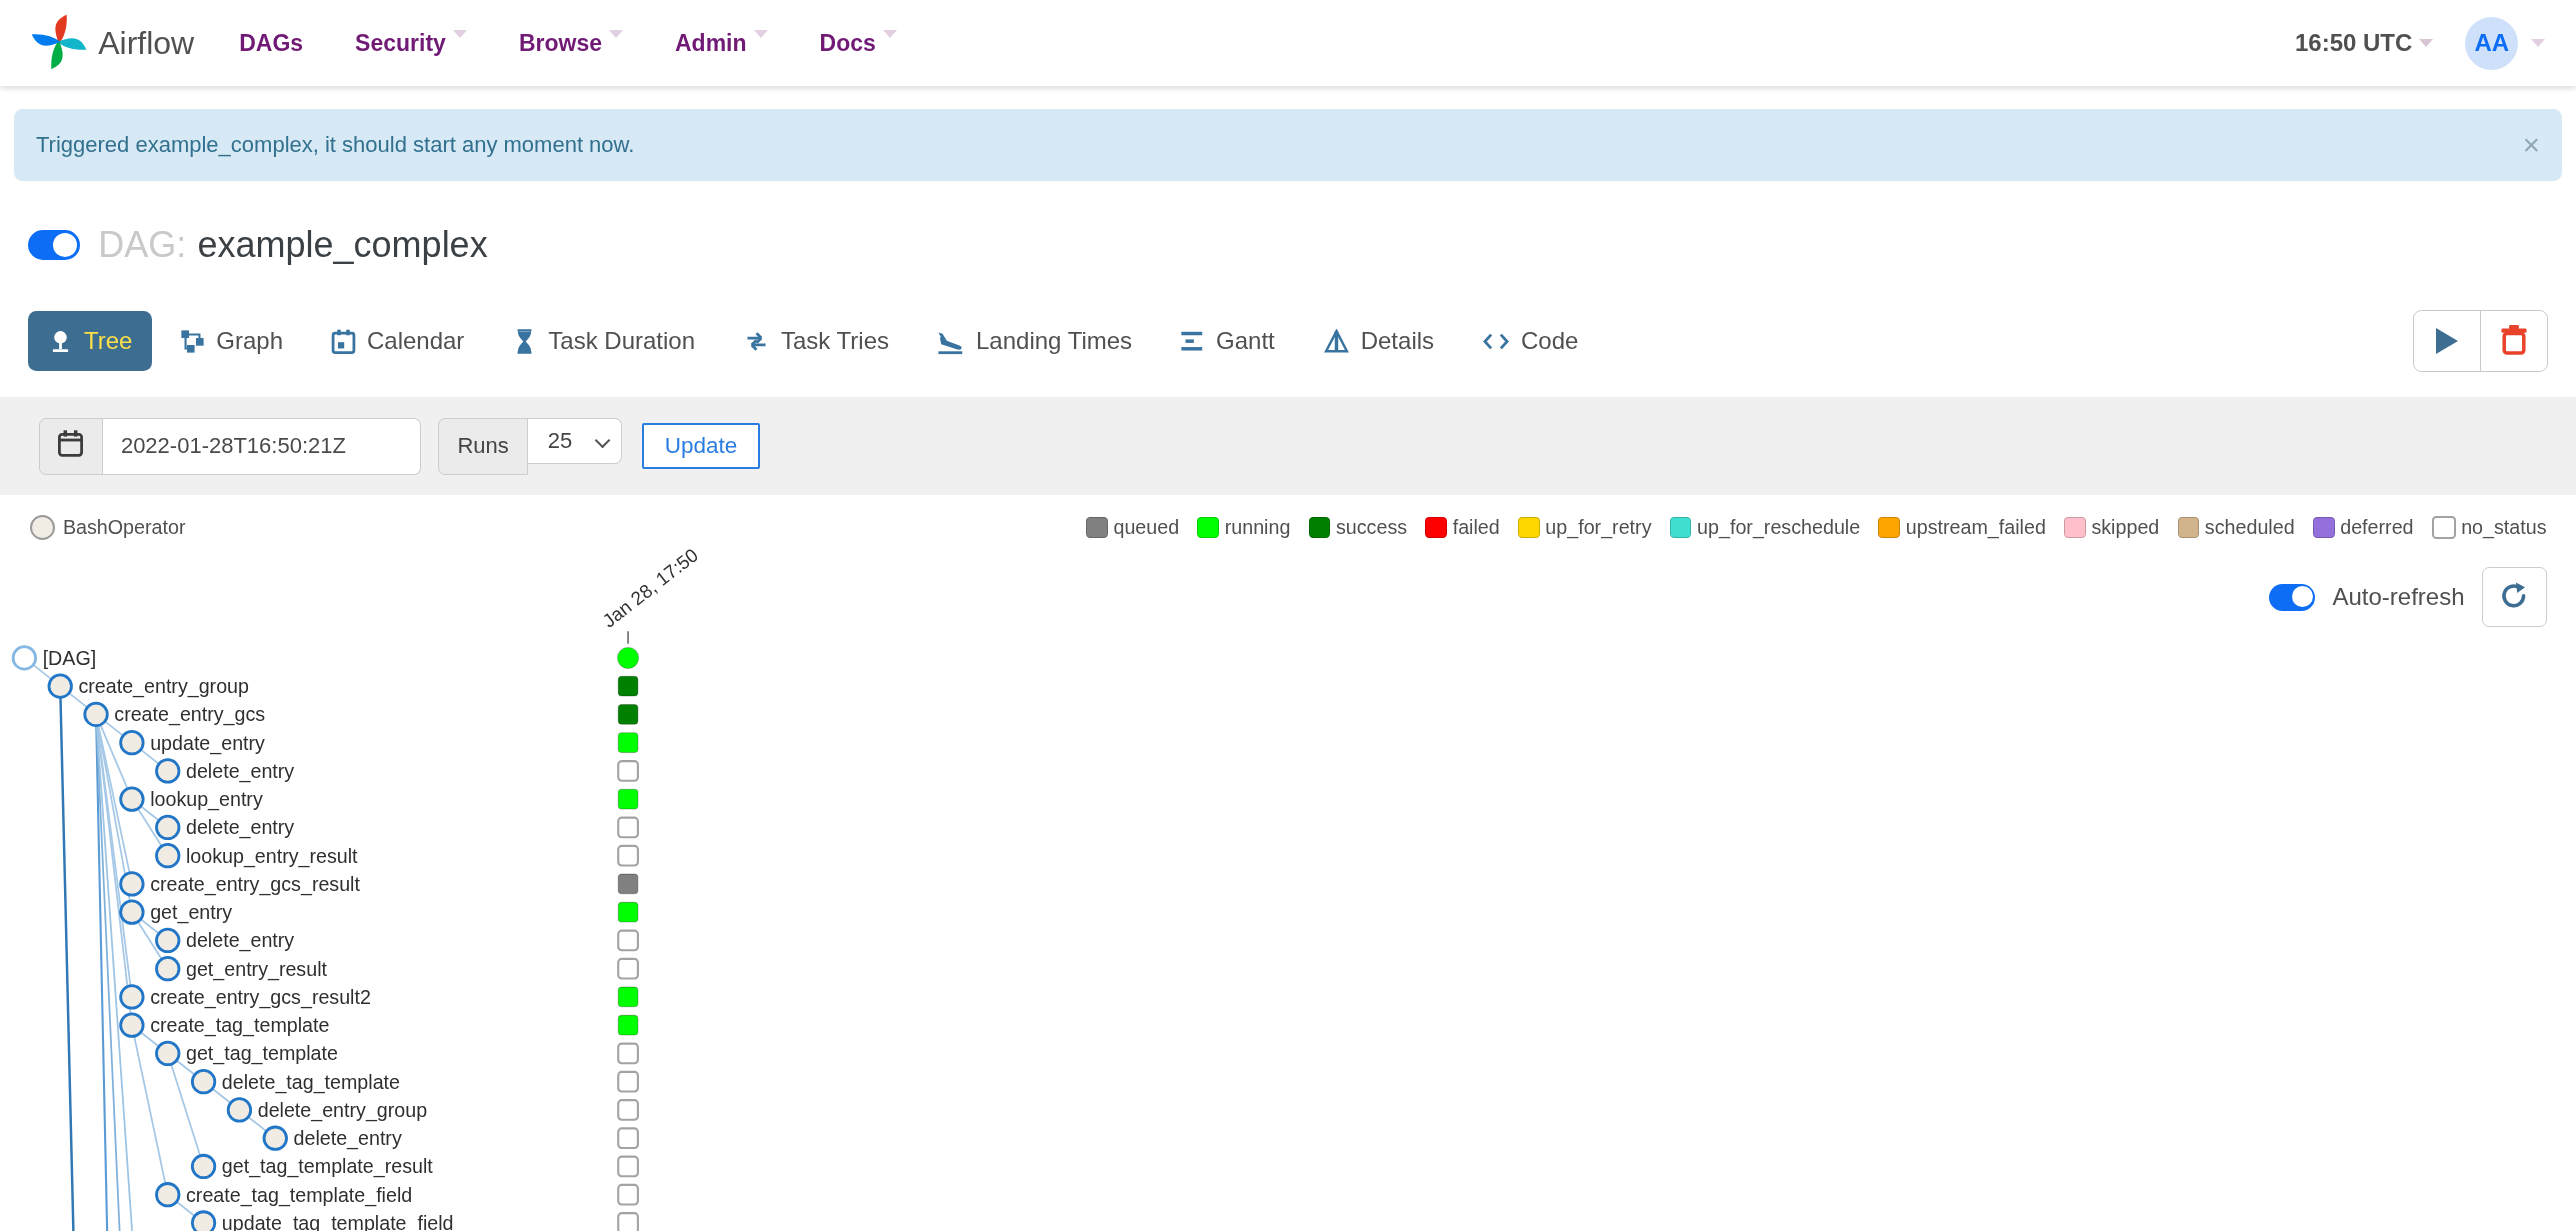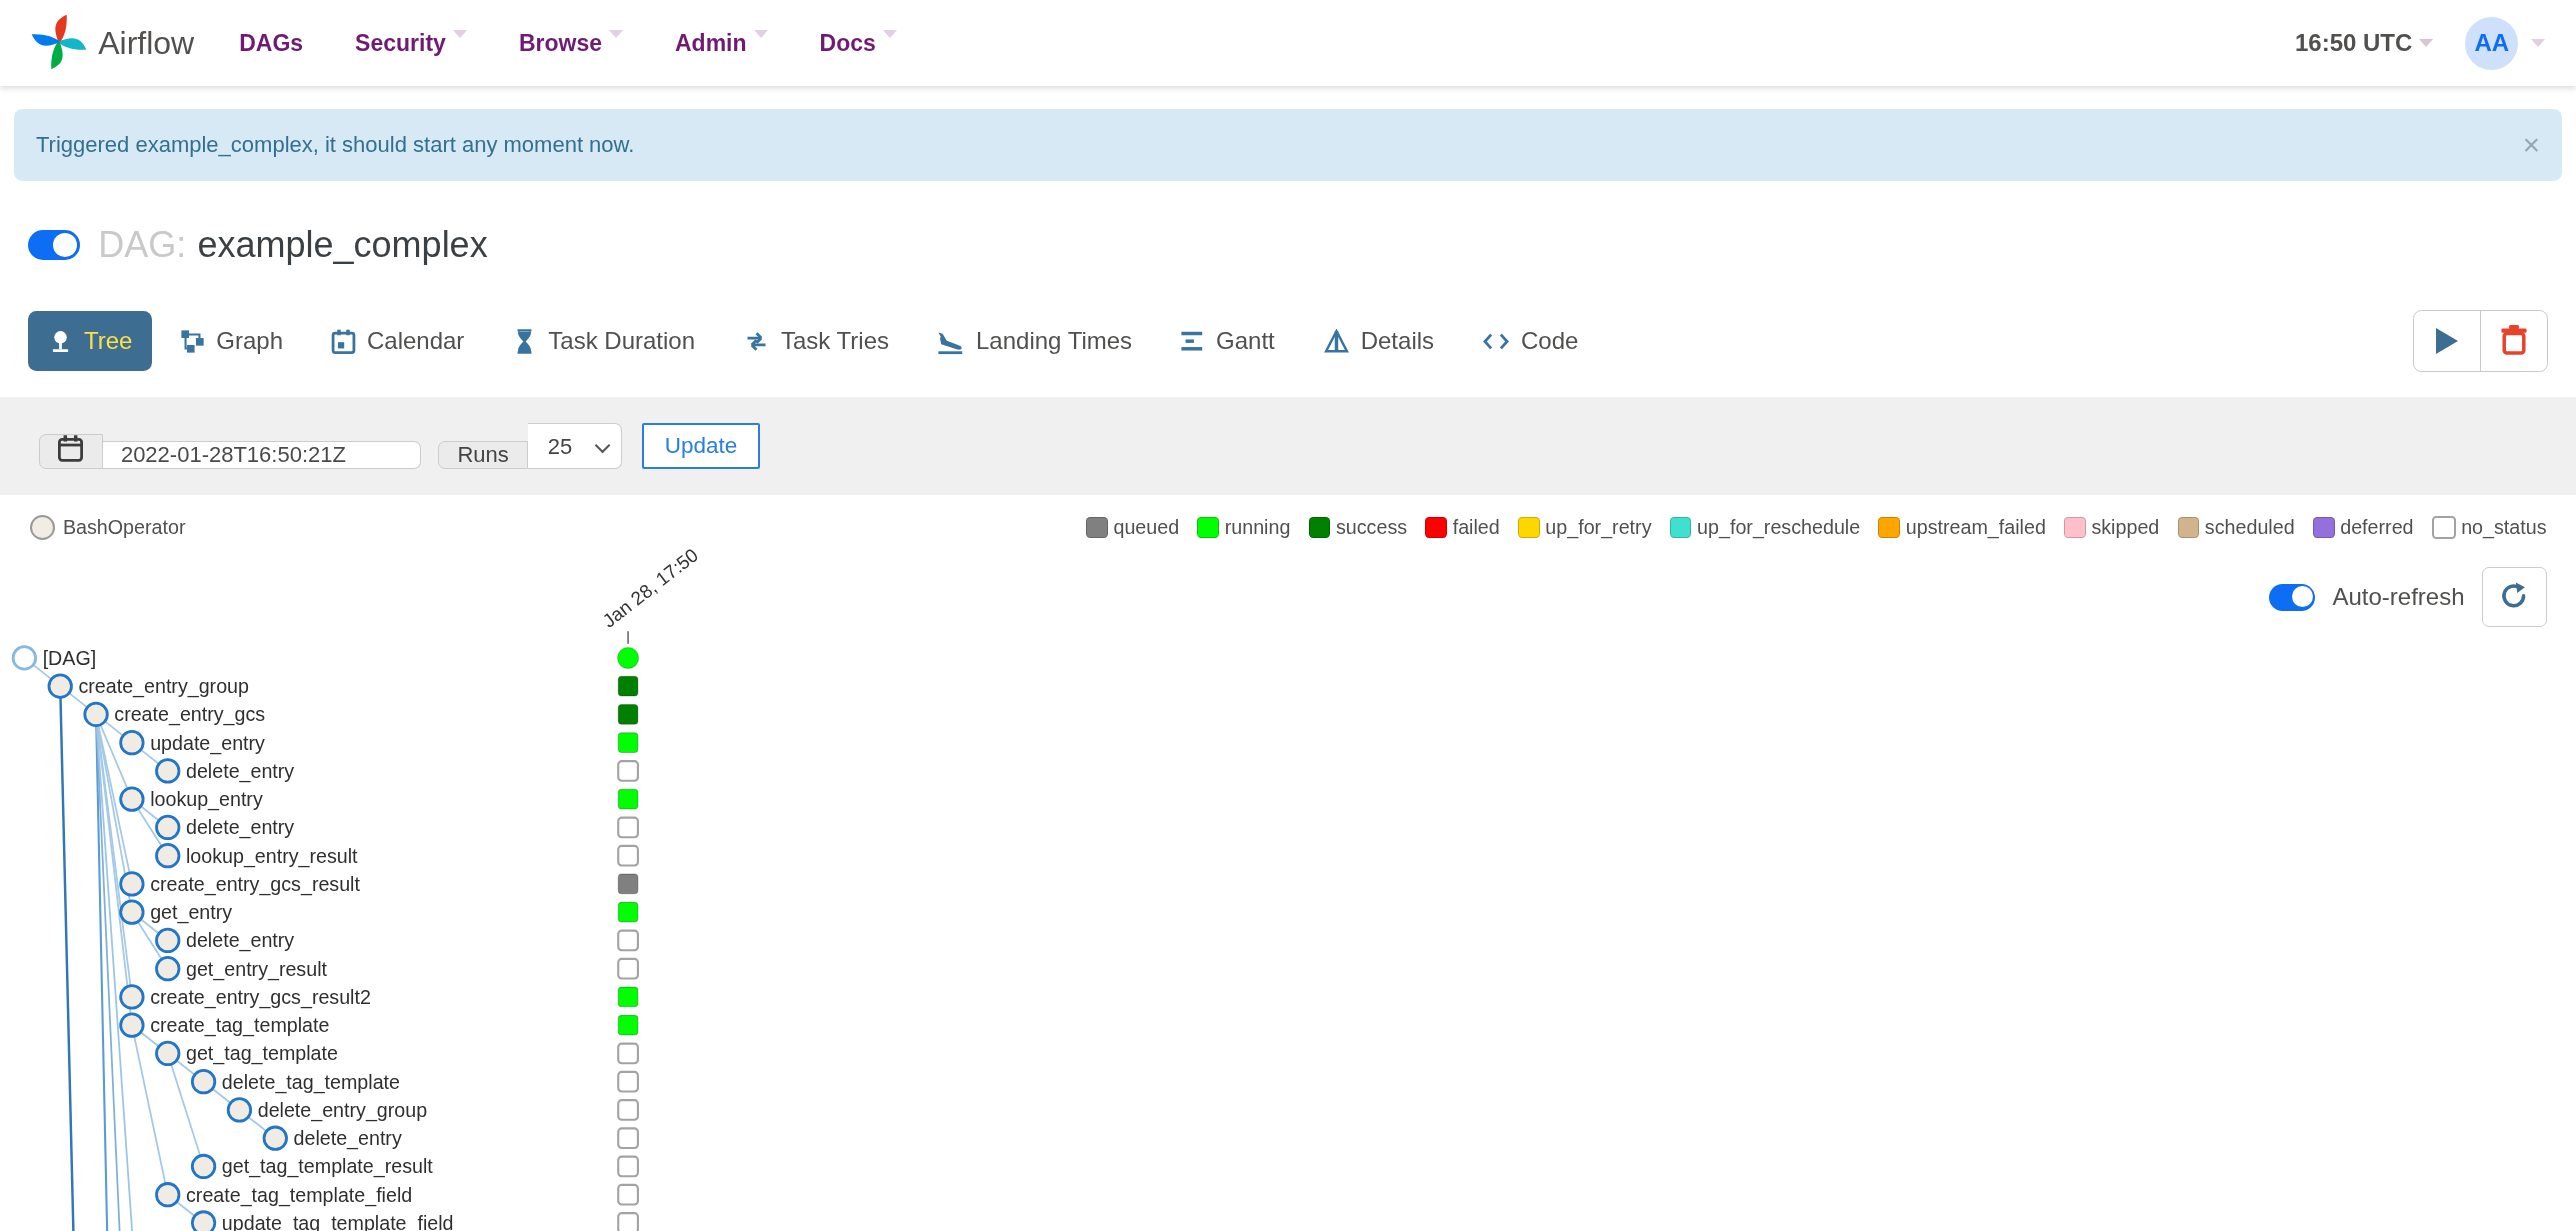--- a/index.html
+++ b/index.html
@@ -39,21 +39,21 @@
   .tab.active .ticon{color:#fff;}
   .actions{margin-left:auto;display:flex;}
   .act-btn{width:66px;height:60px;background:#fff;border:1.4px solid #c9c9c9;display:flex;
     align-items:center;justify-content:center;cursor:pointer;}
   .act-btn:first-child{border-radius:8.4px 0 0 8.4px;}
   .act-btn:last-child{border-radius:0 8.4px 8.4px 0;margin-left:-1.4px;}
   .play-shape{width:0;height:0;border-top:13.4px solid transparent;border-bottom:13.4px solid transparent;
     border-left:22.5px solid #3e6d92;}
   
   .filter-bar{margin-top:25px;background:#f0f0f0;height:98px;display:flex;align-items:center;padding:0 39px;}
-  .igroup{display:flex;height:46px;align-items:flex-end;}
+  .igroup{display:flex;height:57px;}
   .addon{background:#ebebeb;border:1.4px solid #ccc;display:flex;align-items:center;justify-content:center;
     padding:0 18.3px;border-radius:7px 0 0 7px;color:#444;font-size:22px;}
   .date-input{width:281px;border:1.4px solid #ccc;border-left:none;border-radius:0 7px 7px 0;
     font-size:22px;color:#4a4a4a;padding:0 18.3px;background:#fff;font-family:"Liberation Sans",sans-serif;}
   .runs-group{margin-left:17px;}
   .sel-wrap{position:relative;}
   .runs-select{appearance:none;-webkit-appearance:none;width:94px;height:46px;border:1.4px solid #ccc;
     border-left:none;border-radius:0 7px 7px 0;background:#fff;font-size:22px;color:#444;
     padding:0 31px 0 19.7px;font-family:"Liberation Sans",sans-serif;}
   .sel-chev{position:absolute;right:14px;top:17px;width:9.1px;height:9.1px;border-right:2.1px solid #555;

